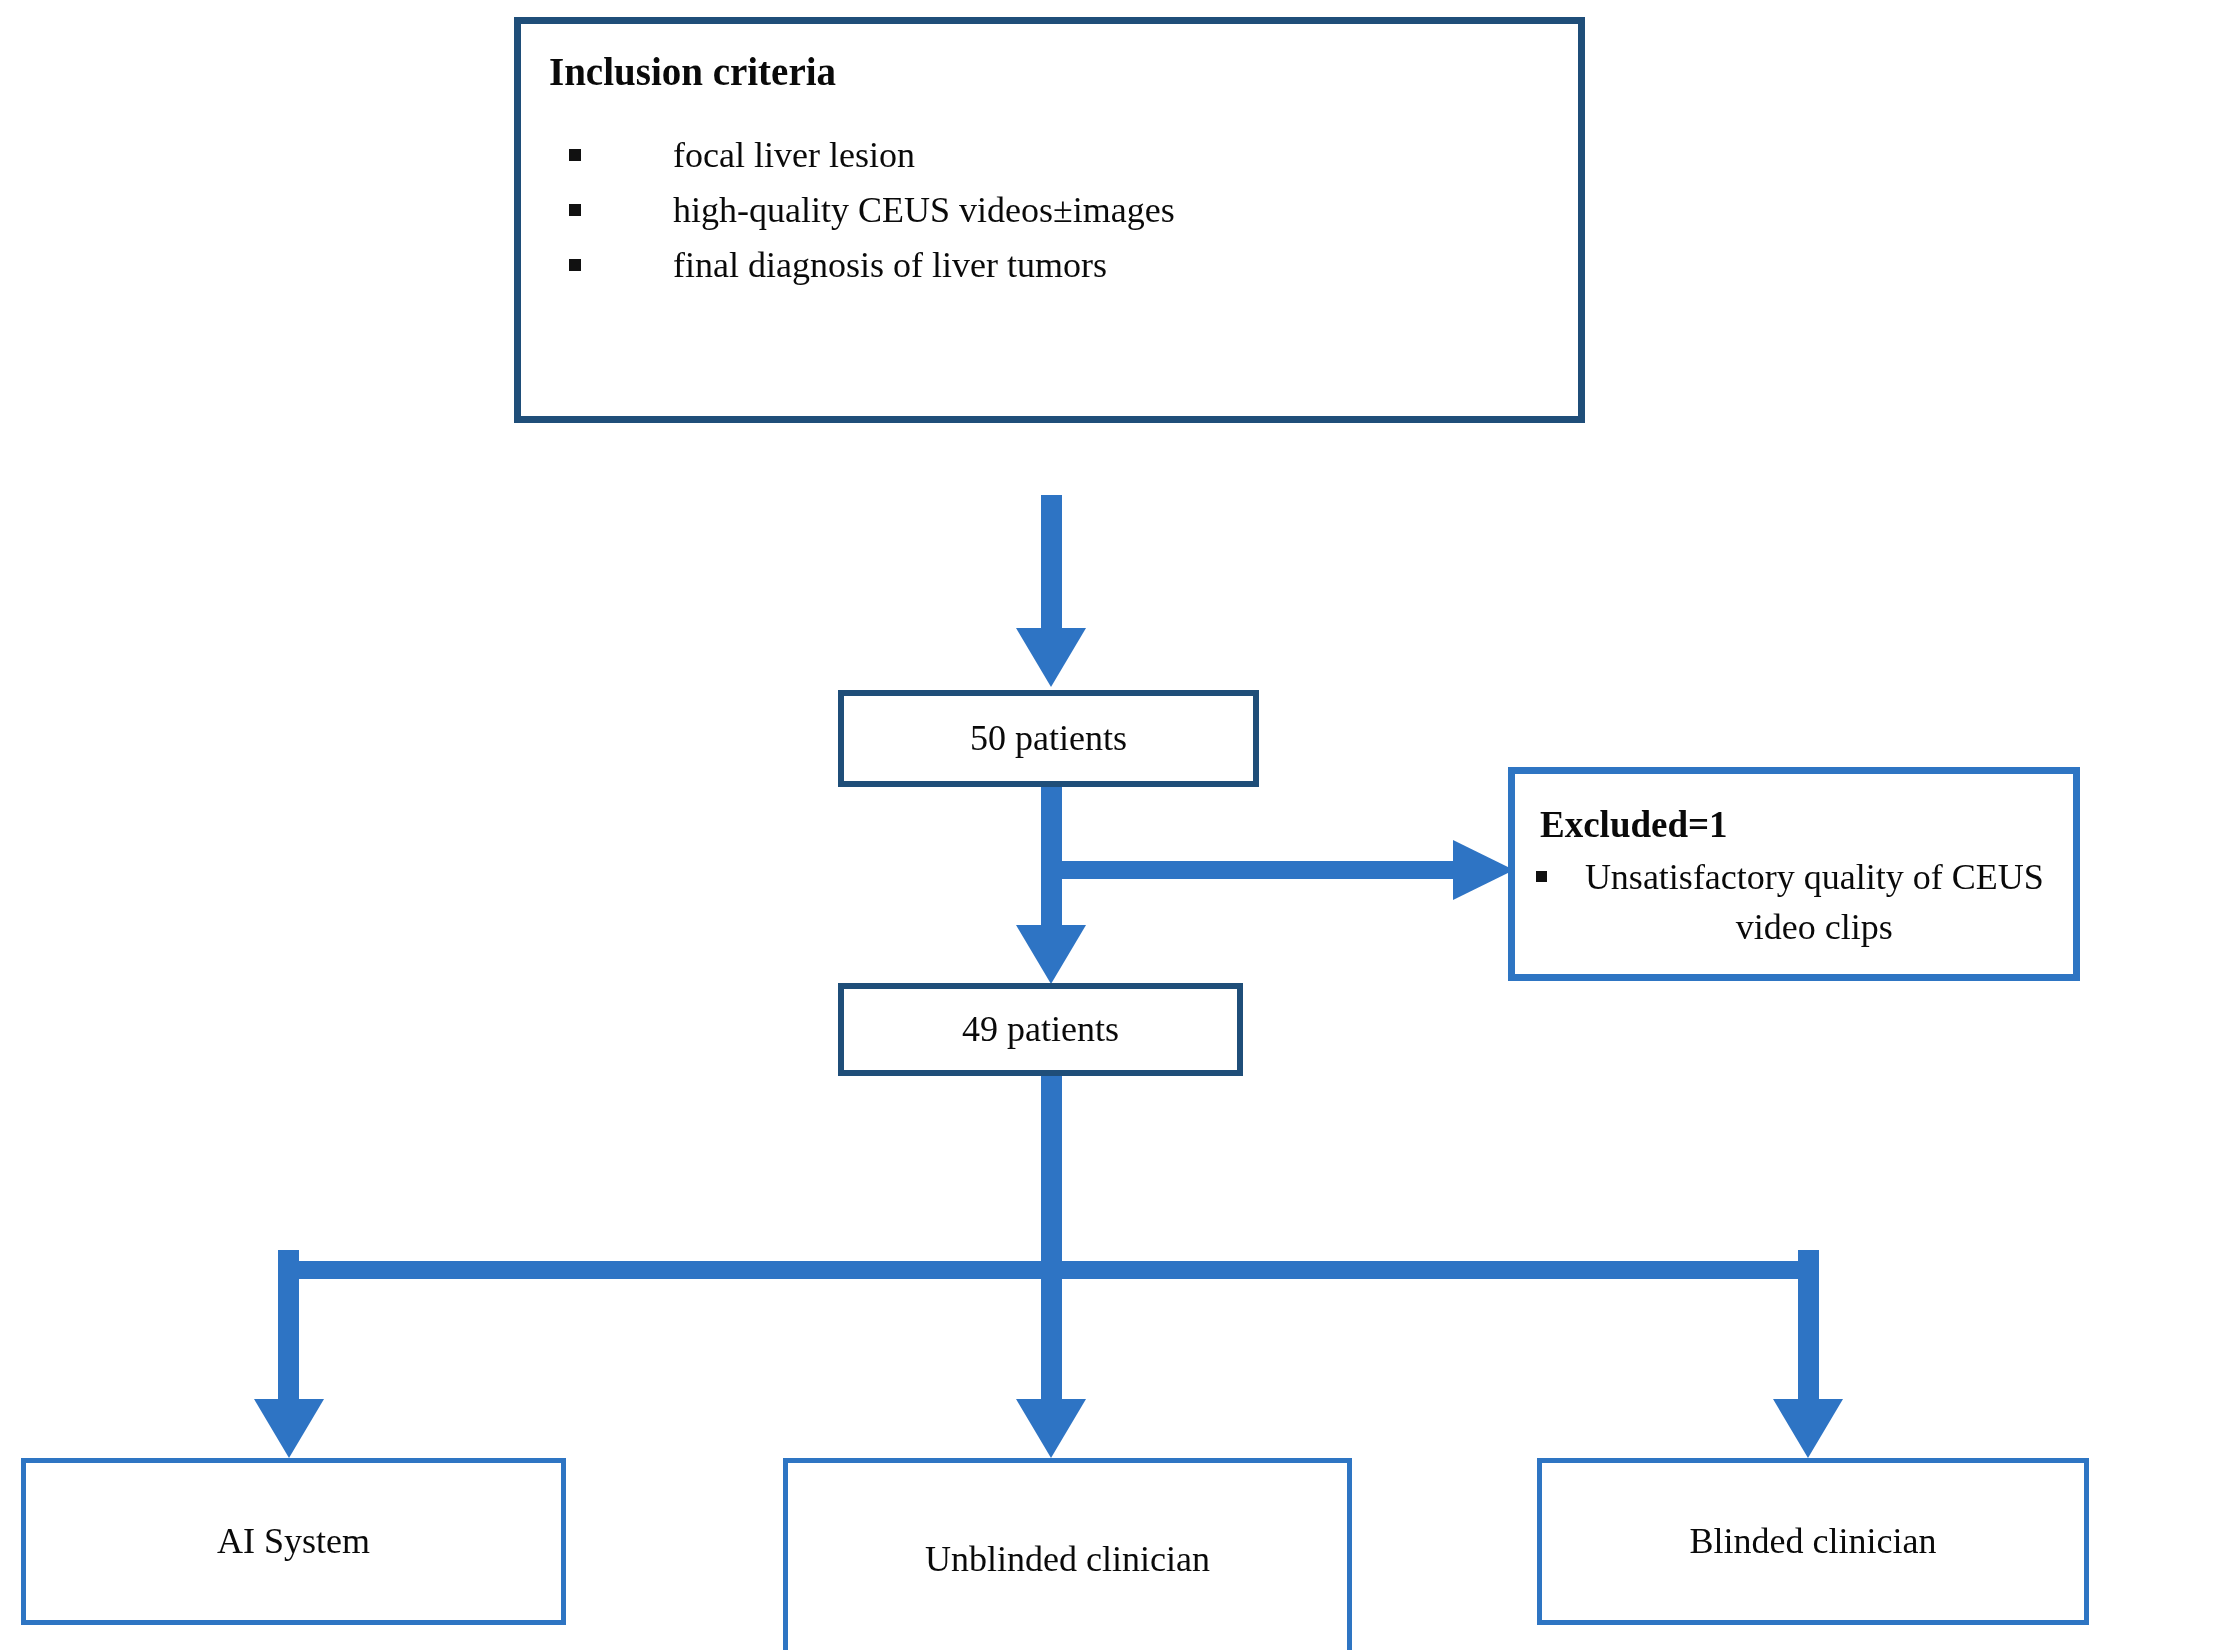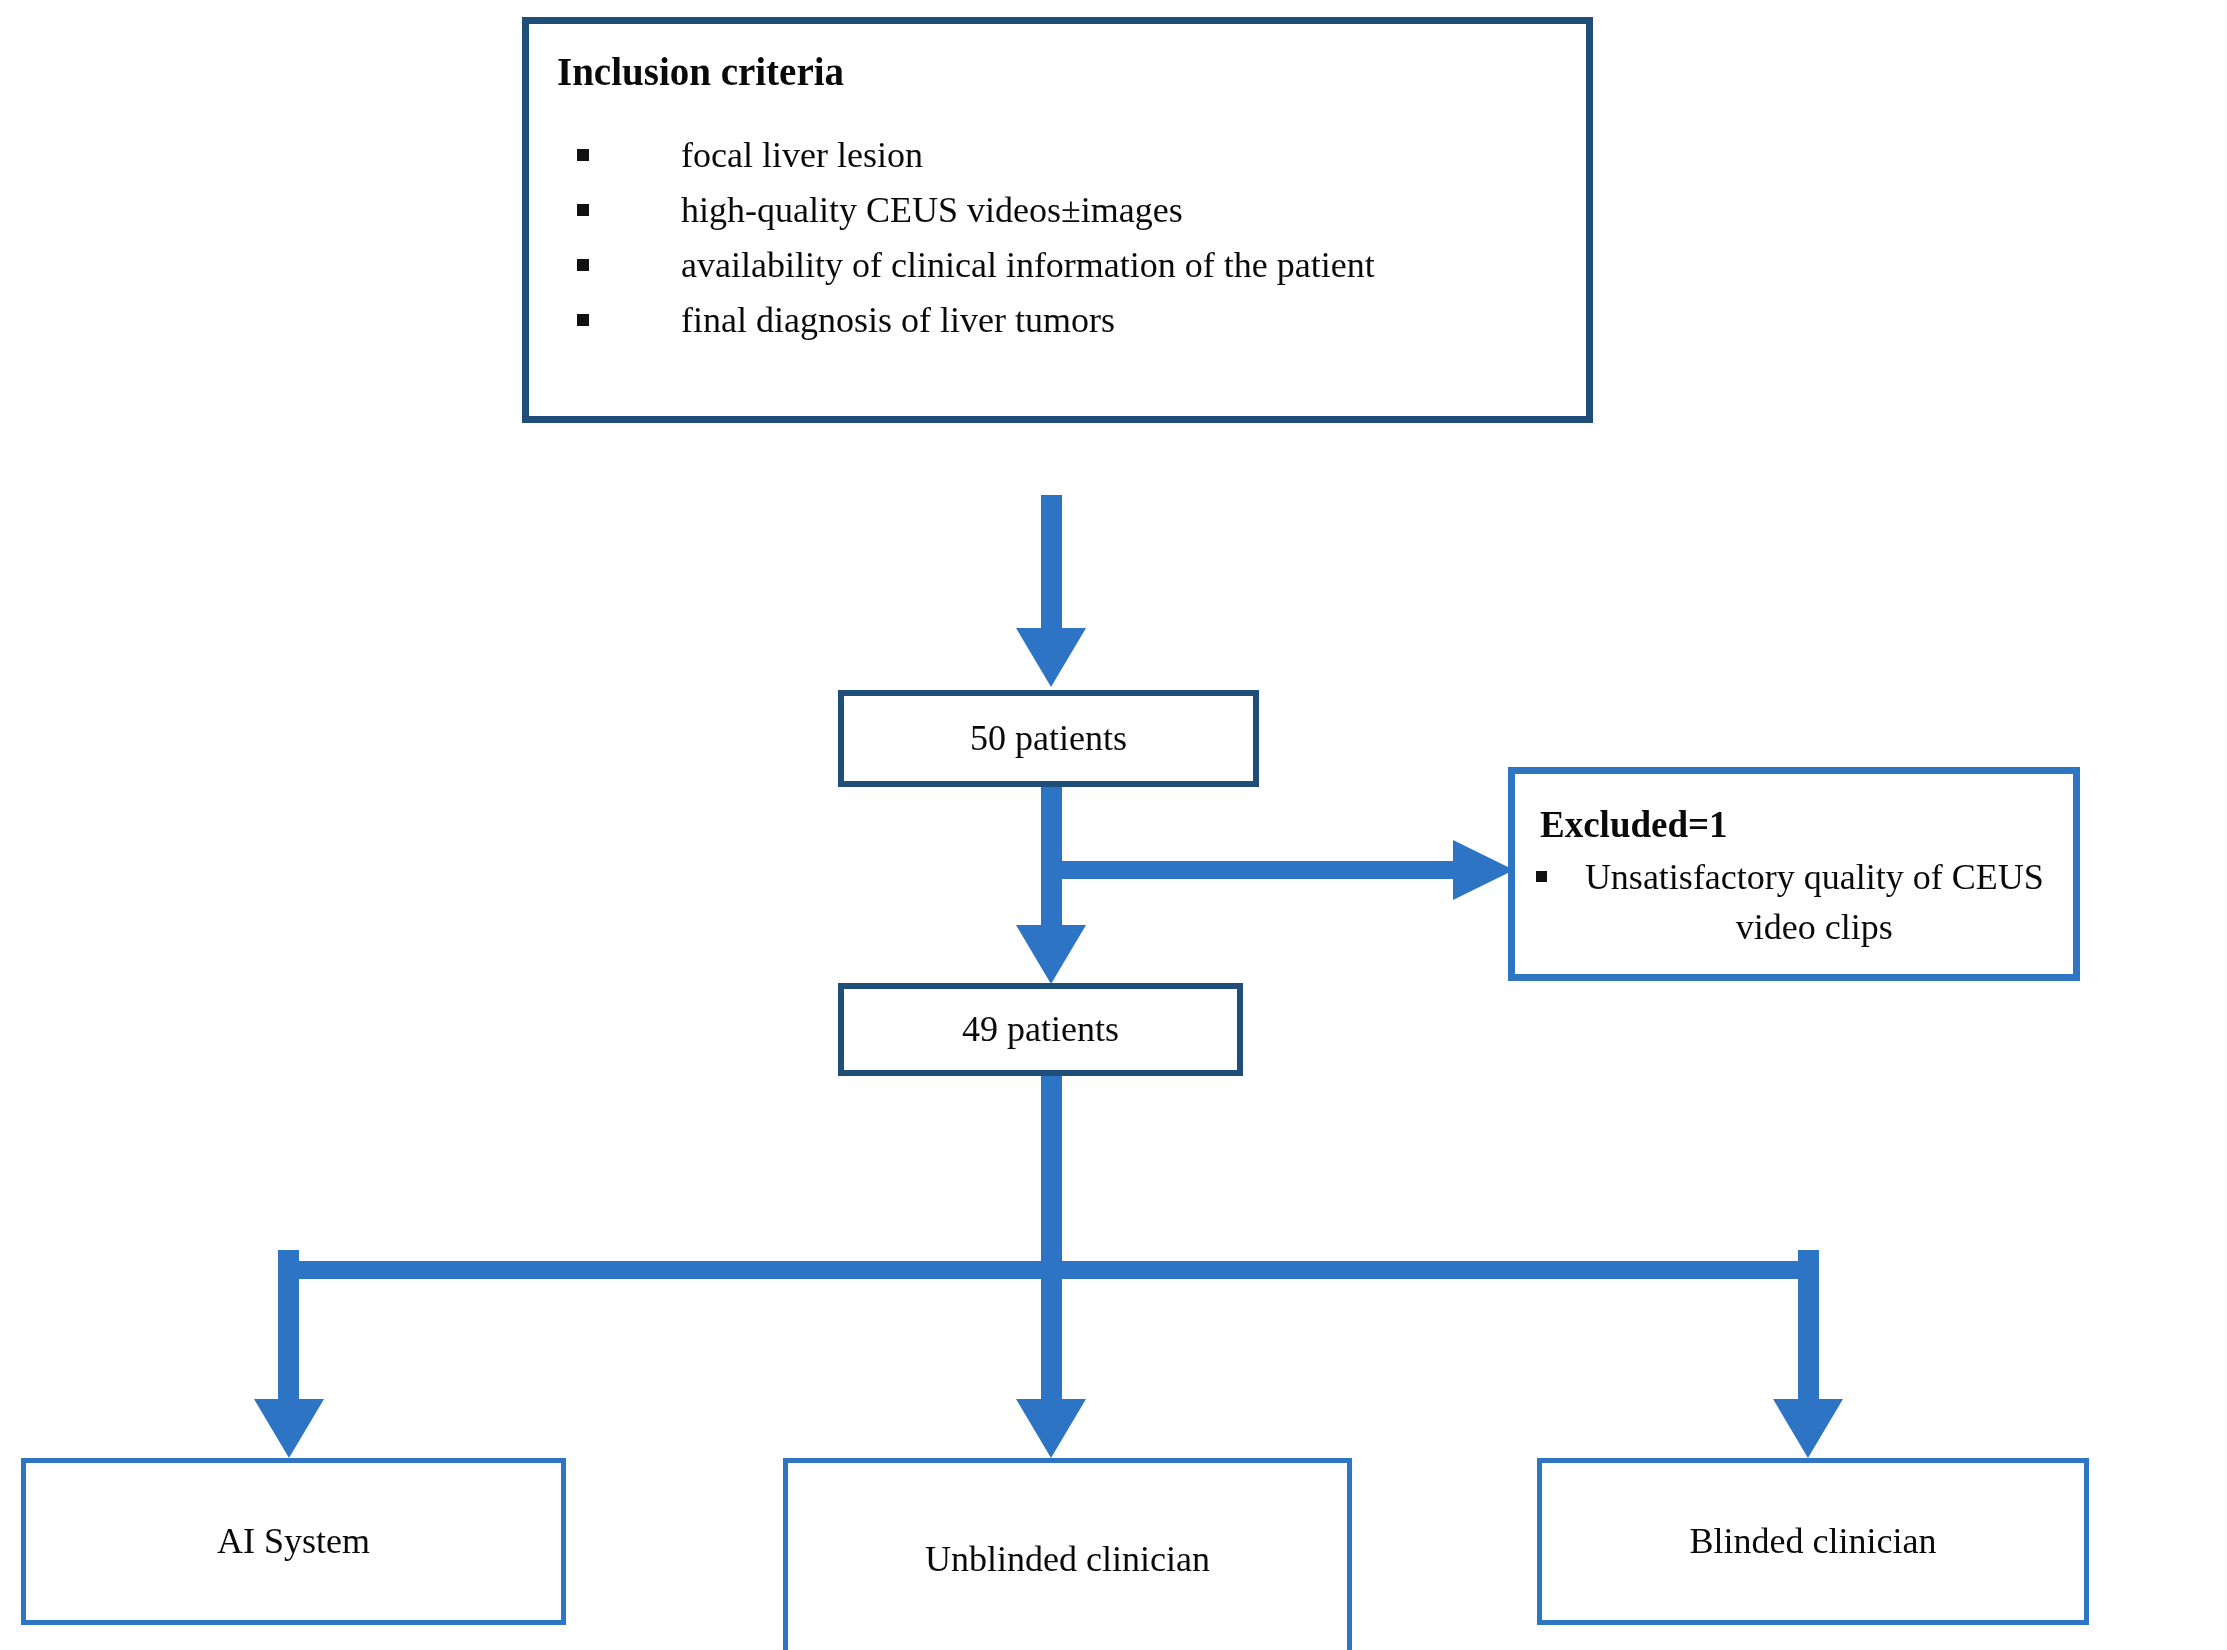--- a/index.html
+++ b/index.html
@@ -16,21 +16,21 @@
     color: #0a0a0a;
     overflow: hidden;
   }
   .abs { position: absolute; box-sizing: border-box; }
 
   
   .flowbox {
     background: #ffffff;
     box-sizing: border-box;
   }
-  .border-dark  { border: 7px solid #1f4e79; margin-left: 8px; }
+  .border-dark  { border: 7px solid #1f4e79; }
   .border-dark-thin { border: 6.2px solid #1f4e79; }
   .border-light { border: 5.5px solid #2e75c3; }
   .border-light-thick { border: 7px solid #2e75c3; }
 
   .center-label {
     display: flex;
     align-items: center;
     justify-content: center;
     text-align: right;
     font-size: 36px;
@@ -144,26 +144,20 @@
       <li>
         <span class="marker-cell">
             <span class="sq-bullet"></span>
           </span>
         <span class="item-text">high-quality CEUS videos±images</span>
       </li>
       <li>
         <span class="marker-cell">
             <span class="sq-bullet"></span>
           </span>
-        <span class="item-text">availability of clinical information of the patient</span>
-      </li>
-      <li>
-        <span class="marker-cell">
-            <span class="sq-bullet"></span>
-          </span>
         <span class="item-text">final diagnosis of liver tumors</span>
       </li>
     </ul>
   </div>
 
   <div class="abs blue-fill shaft-v a1-shaft"></div>
   <div class="abs head-down a1-head"></div>
 
   <div class="abs flowbox border-dark-thin center-label box-50">
     <span>50 patients</span>

